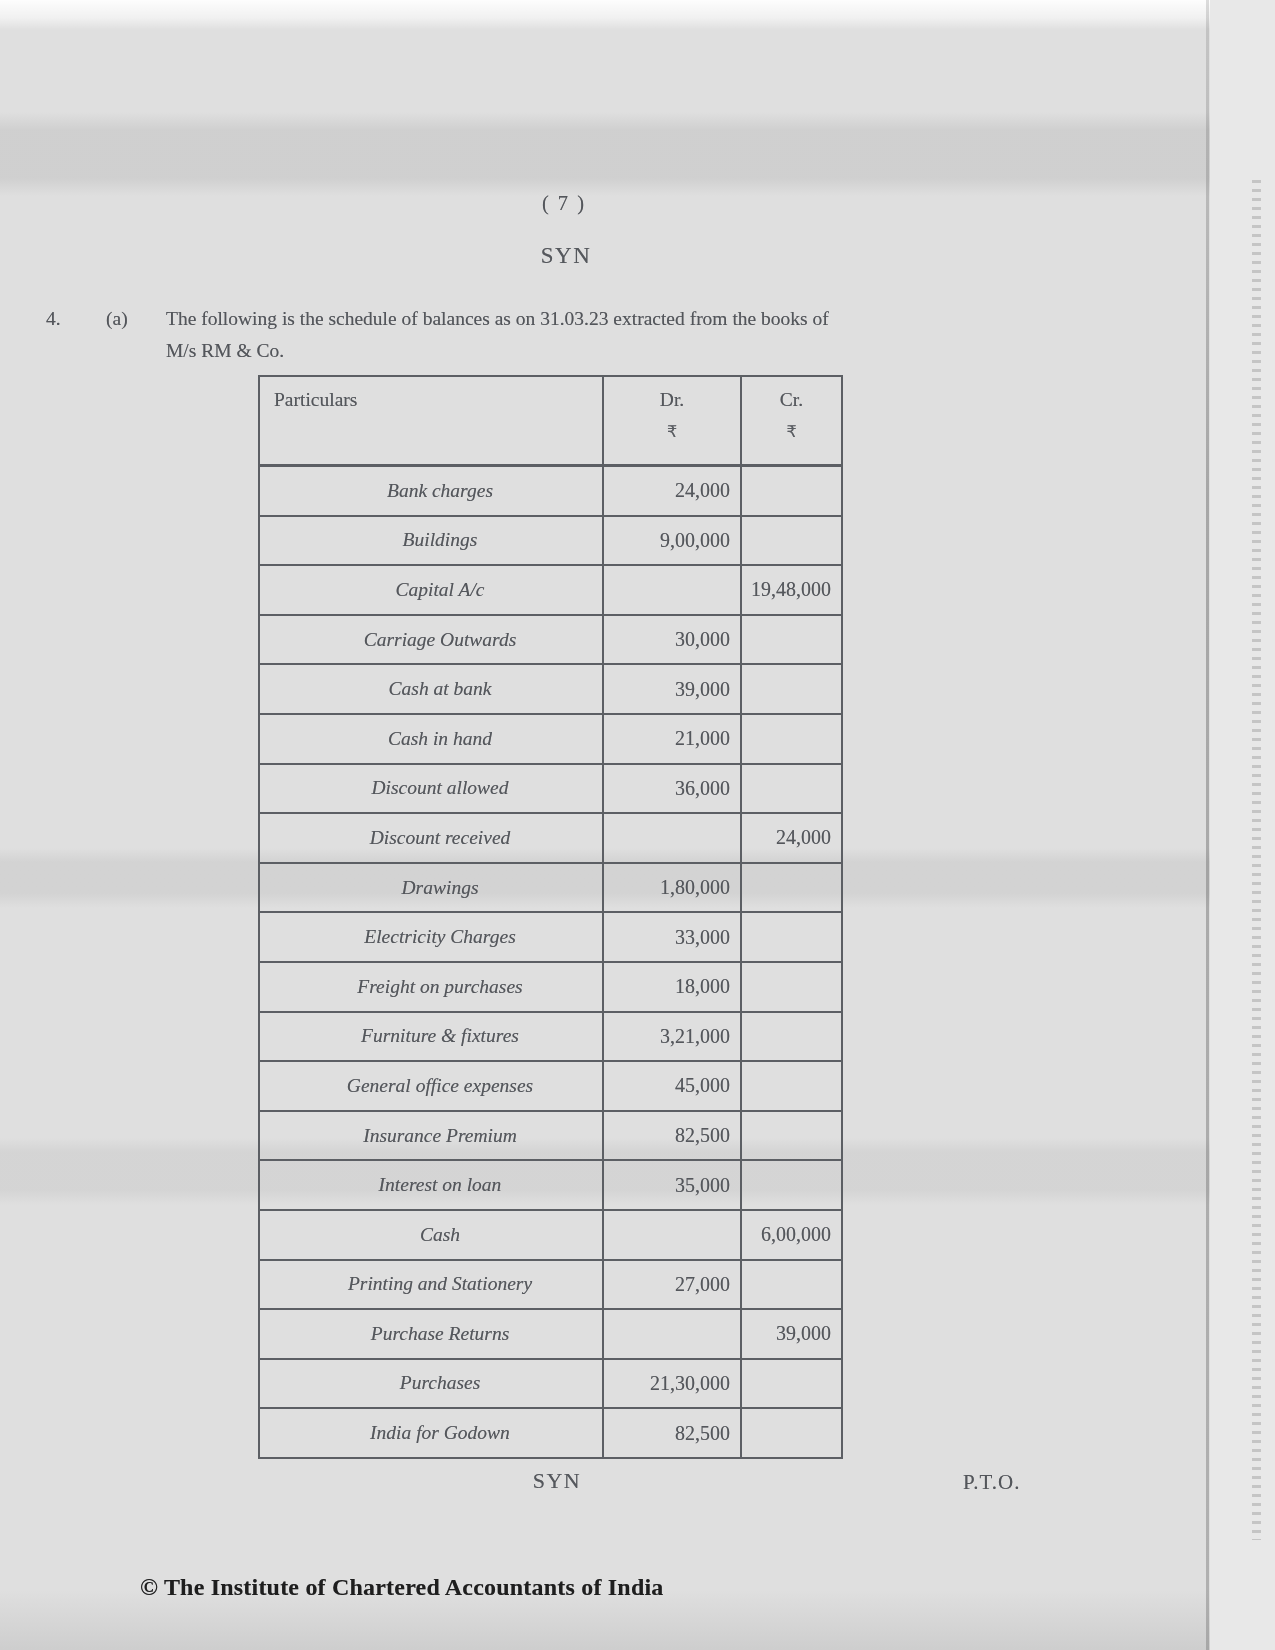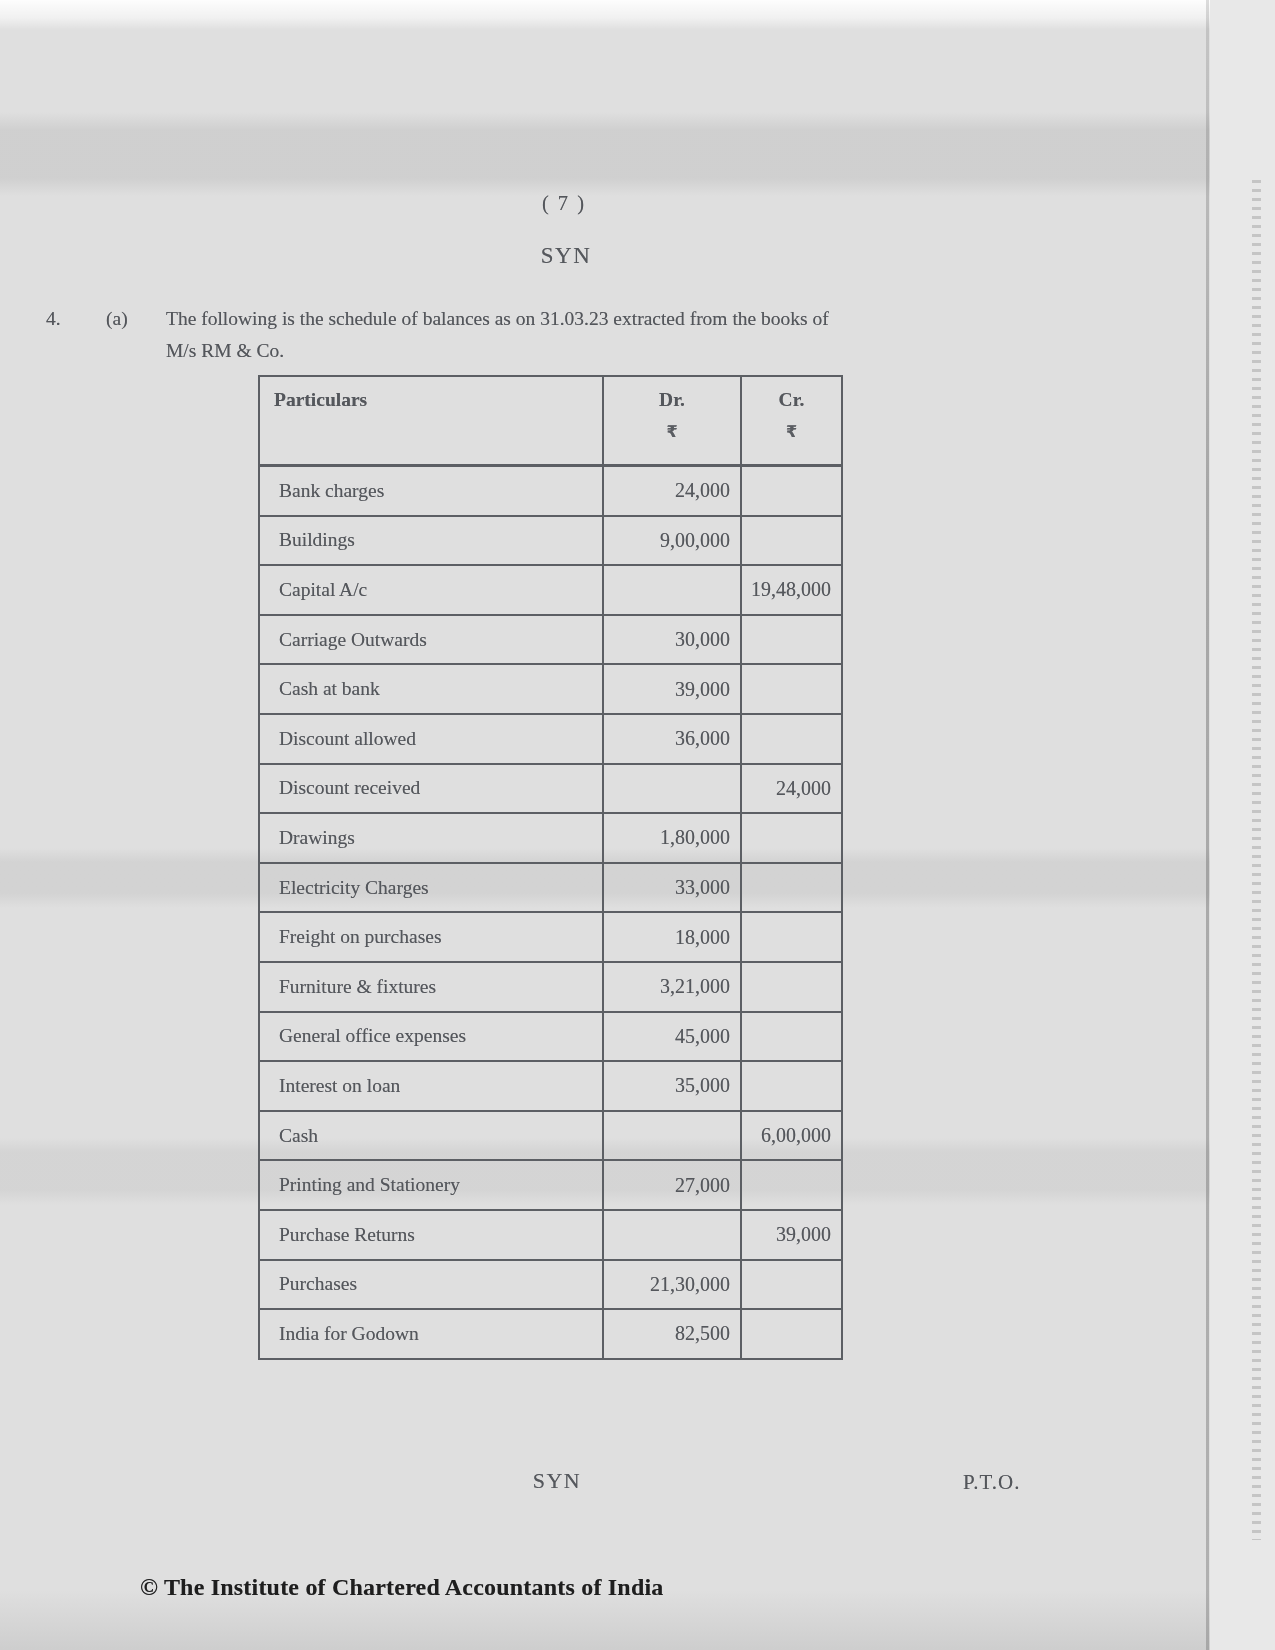--- a/index.html
+++ b/index.html
@@ -33,26 +33,26 @@
   .qnum{position:absolute;left:46px;top:0;}
   .qpart{position:absolute;left:106px;top:0;}
   .qtext{position:absolute;left:166px;top:0;width:880px;}
   
   .balances{
     position:absolute;left:258px;top:375px;width:583px;
     border-collapse:collapse;table-layout:fixed;
     font-size:19.5px;color:#54575c;
   }
   .balances th,.balances td{border:2px solid #5c5f64;overflow:hidden;white-space:nowrap;}
-  .balances thead th{height:85px;vertical-align:top;font-weight:bold;border-bottom-width:3px;margin-left:11px;}
+  .balances thead th{height:85px;vertical-align:top;font-weight:normal;border-bottom-width:3px;margin-left:11px;}
   .hline1{margin-top:11px;text-align:center;}
   th.c-part .hline1{text-align:left;padding-left:13px;}
   .rupee{margin-top:11px;text-align:center;font-family:"DejaVu Sans",sans-serif;font-size:16px;color:#5a5d62;}
   .balances tbody td{height:45.6px;}
-  td.c-part{padding-left:19px;text-align:left;}
+  td.c-part{padding-left:19px;text-align:center;font-style:italic;}
   td.amt{text-align:right;padding-right:10px;font-size:20px;}
   .copyright{
     position:absolute;top:1574px;left:140px;
     font-weight:bold;font-size:24px;color:#1e1e1e;letter-spacing:.2px;
   }
   .soft{text-shadow:0 0 .5px rgba(90,90,95,.55);}
 </style>
 </head>
 <body>
 
@@ -115,20 +115,25 @@
       <td class="c-part">Carriage Outwards</td>
       <td class="amt">30,000</td>
       <td class="amt"></td>
     </tr>
         <tr>
       <td class="c-part">Cash at bank</td>
       <td class="amt">39,000</td>
       <td class="amt"></td>
     </tr>
         <tr>
+      <td class="c-part">Cash in hand</td>
+      <td class="amt">21,000</td>
+      <td class="amt"></td>
+    </tr>
+        <tr>
       <td class="c-part">Discount allowed</td>
       <td class="amt">36,000</td>
       <td class="amt"></td>
     </tr>
         <tr>
       <td class="c-part">Discount received</td>
       <td class="amt"></td>
       <td class="amt">24,000</td>
     </tr>
         <tr>
@@ -147,20 +152,25 @@
       <td class="amt"></td>
     </tr>
         <tr>
       <td class="c-part">Furniture &amp; fixtures</td>
       <td class="amt">3,21,000</td>
       <td class="amt"></td>
     </tr>
         <tr>
       <td class="c-part">General office expenses</td>
       <td class="amt">45,000</td>
+      <td class="amt"></td>
+    </tr>
+        <tr>
+      <td class="c-part">Insurance Premium</td>
+      <td class="amt">82,500</td>
       <td class="amt"></td>
     </tr>
         <tr>
       <td class="c-part">Interest on loan</td>
       <td class="amt">35,000</td>
       <td class="amt"></td>
     </tr>
         <tr>
       <td class="c-part">Cash</td>
       <td class="amt"></td>

